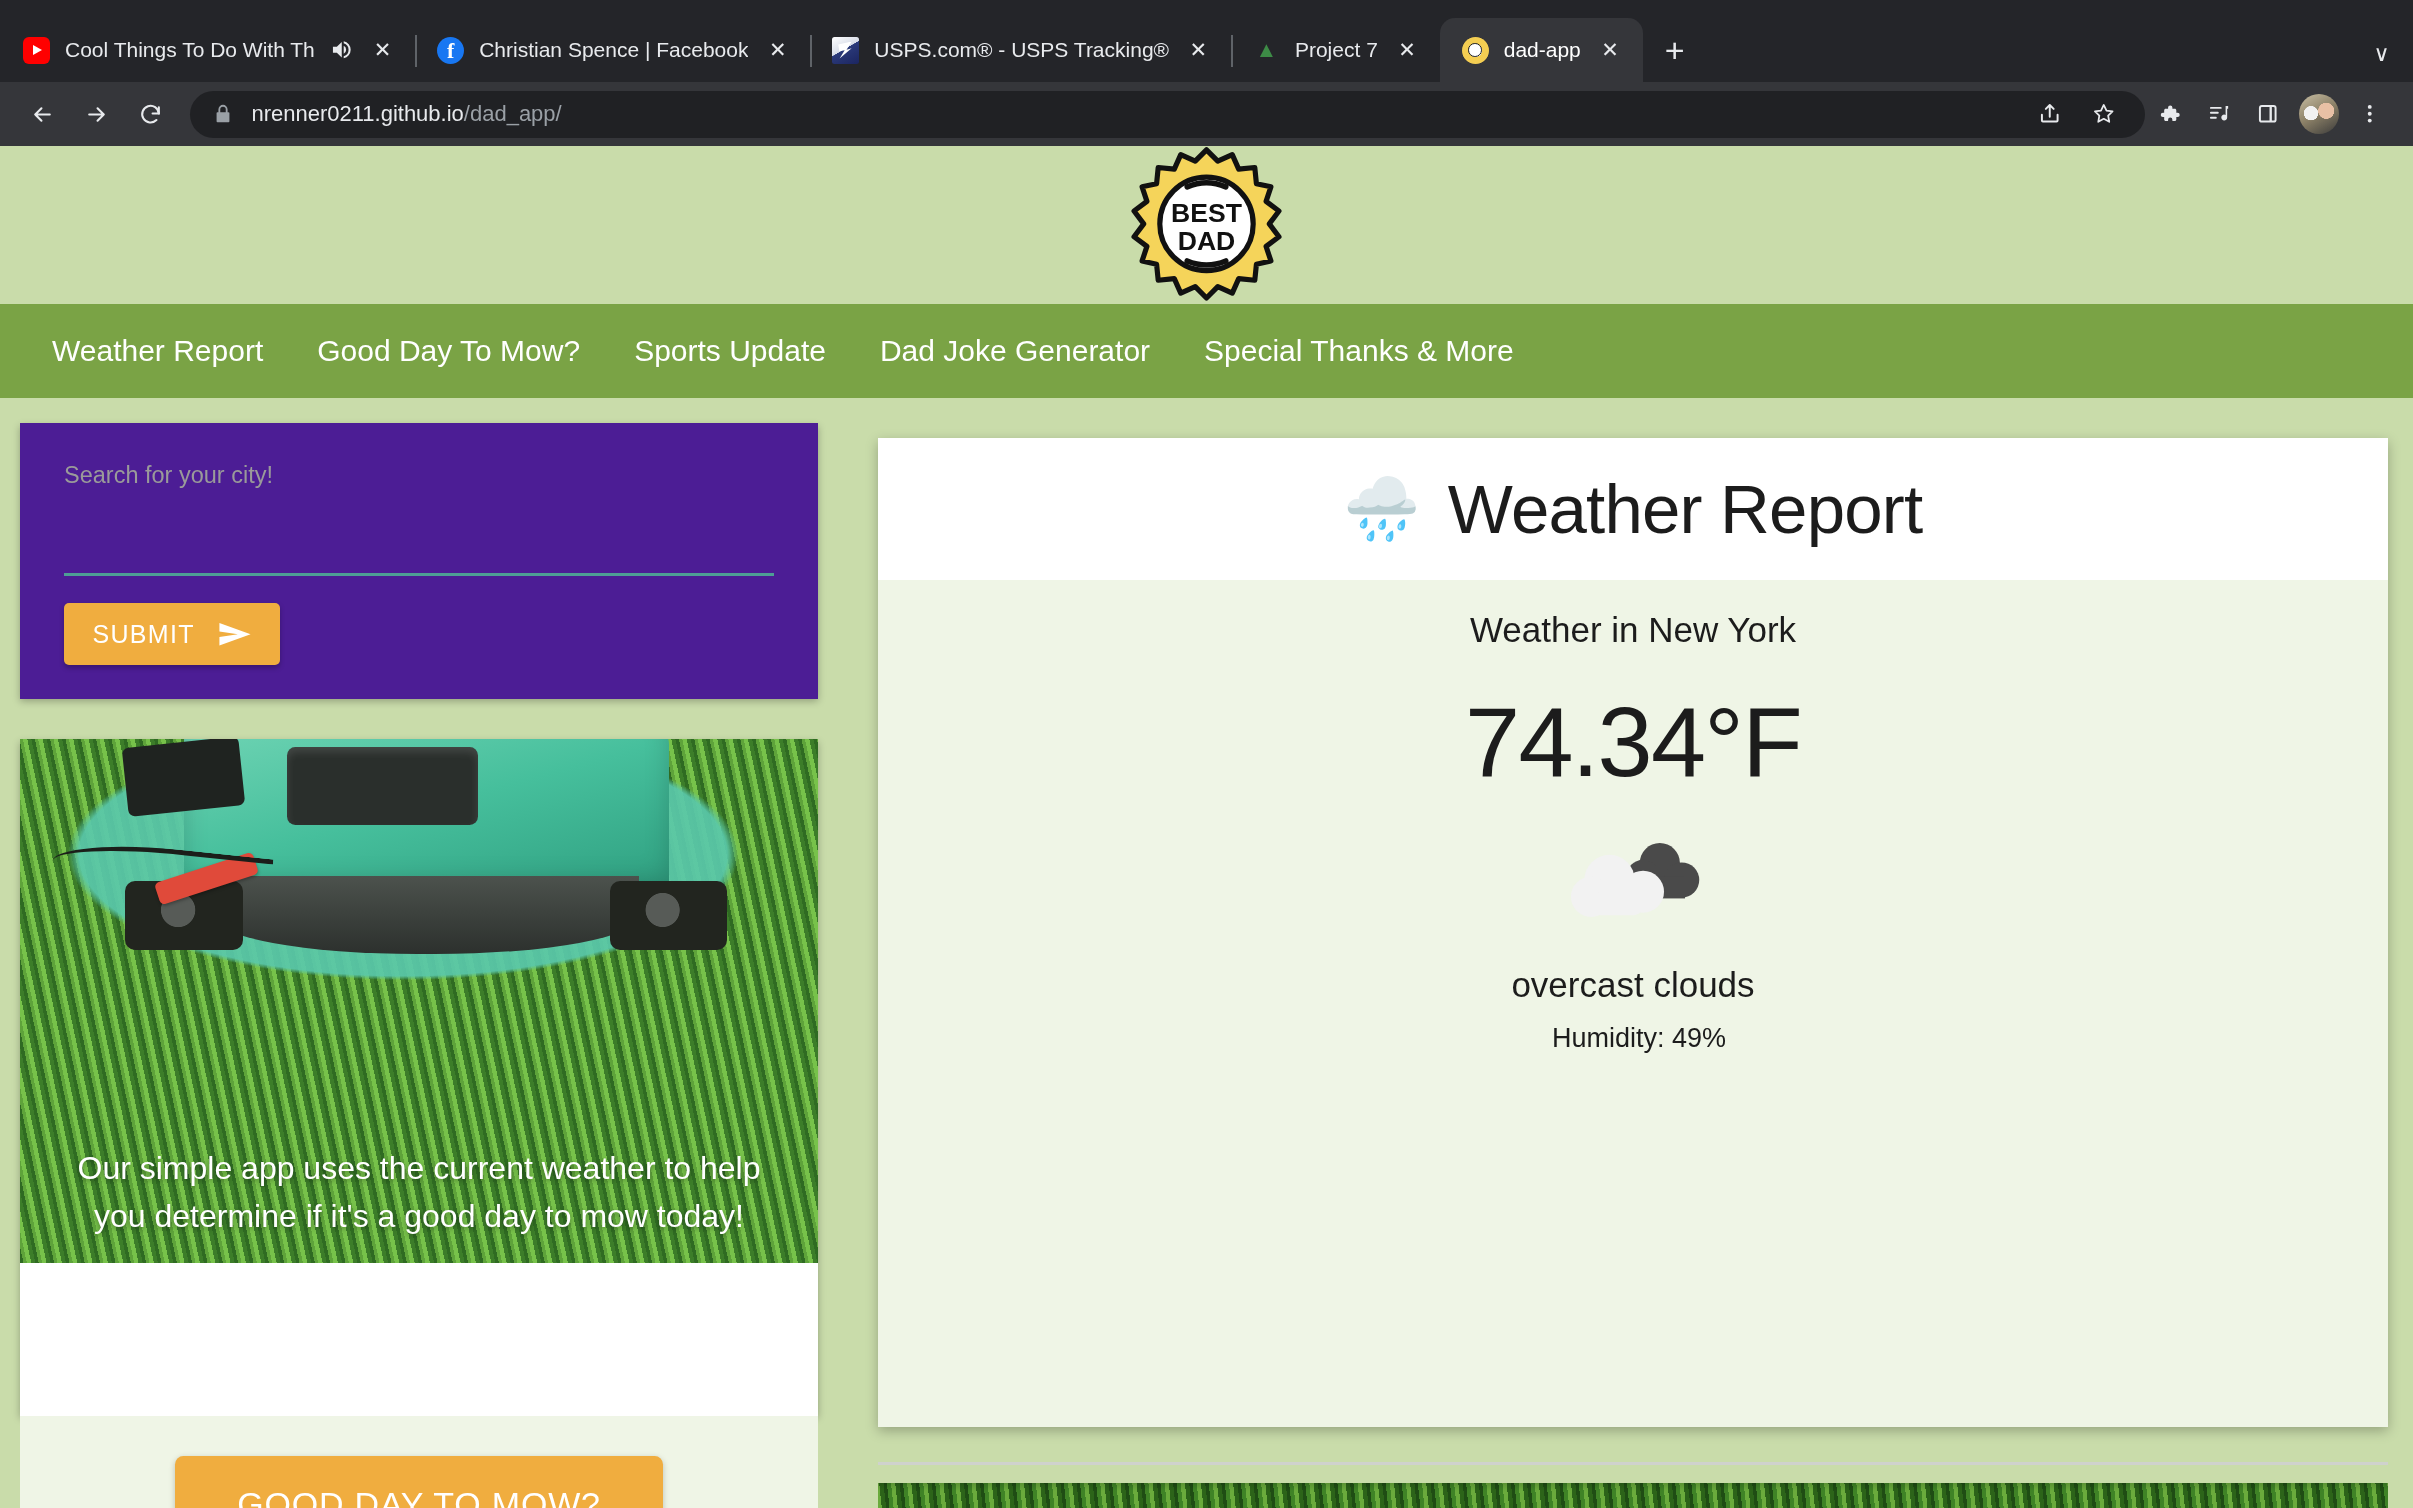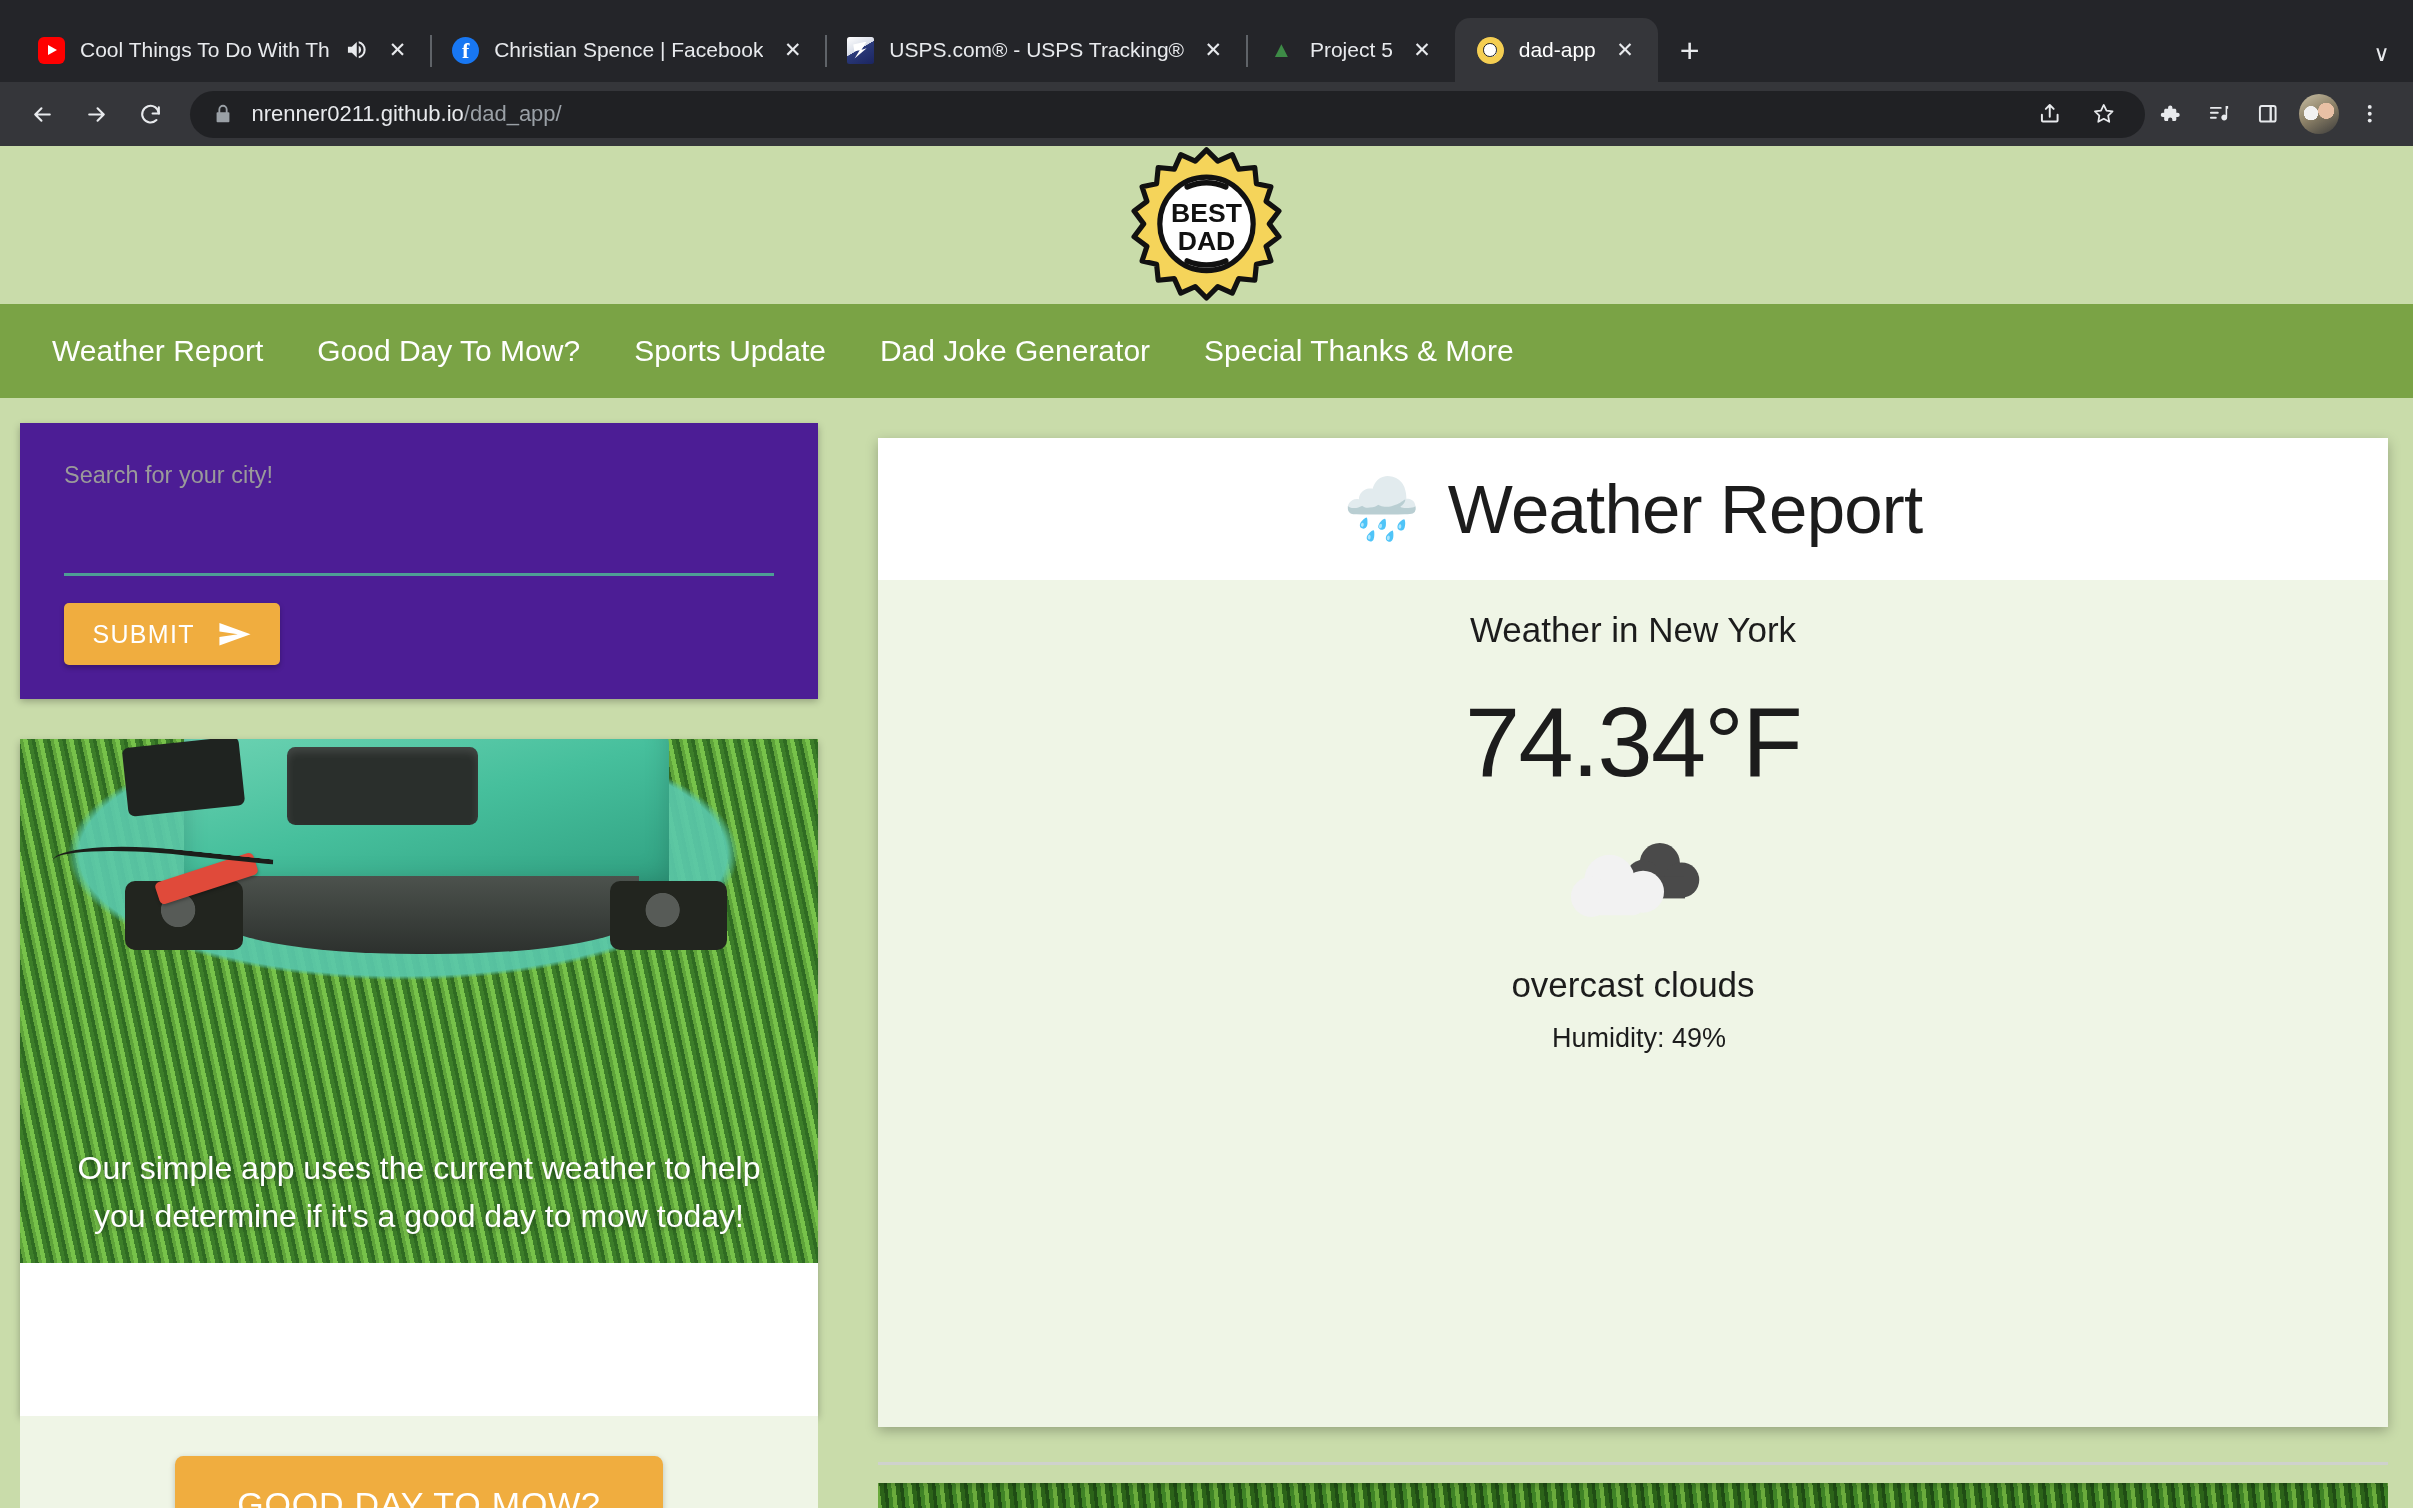--- a/index.html
+++ b/index.html
@@ -11,21 +11,21 @@
   }
 
   
   .browser { width: 2413px; height: 1508px; position: relative; }
 
   .tabstrip {
     height: 82px;
     background: #242529;
     display: flex;
     align-items: flex-end;
-    padding-left: 16px;
+    padding-left: 1px;
     position: relative;
   }
   .tab {
     height: 64px;
     display: flex;
     align-items: center;
     gap: 15px;
     padding: 0 18.4px 0 22px;
     position: relative;
     min-width: 0;
@@ -515,21 +515,21 @@
     </div>
 
     <div class="tab inactive sep">
       <span class="tab-favicon fav-usps"></span>
       <span class="tab-title">USPS.com® - USPS Tracking®</span>
       <span class="tab-close">✕</span>
     </div>
 
     <div class="tab inactive sep">
       <span class="tab-favicon fav-project">▲</span>
-      <span class="tab-title">Project 5</span>
+      <span class="tab-title">Project 7</span>
       <span class="tab-close">✕</span>
     </div>
 
     <div class="tab active">
       <span class="tab-favicon fav-dadapp"></span>
       <span class="tab-title">dad-app</span>
       <span class="tab-close">✕</span>
     </div>
 
     <div class="newtab">+</div>

